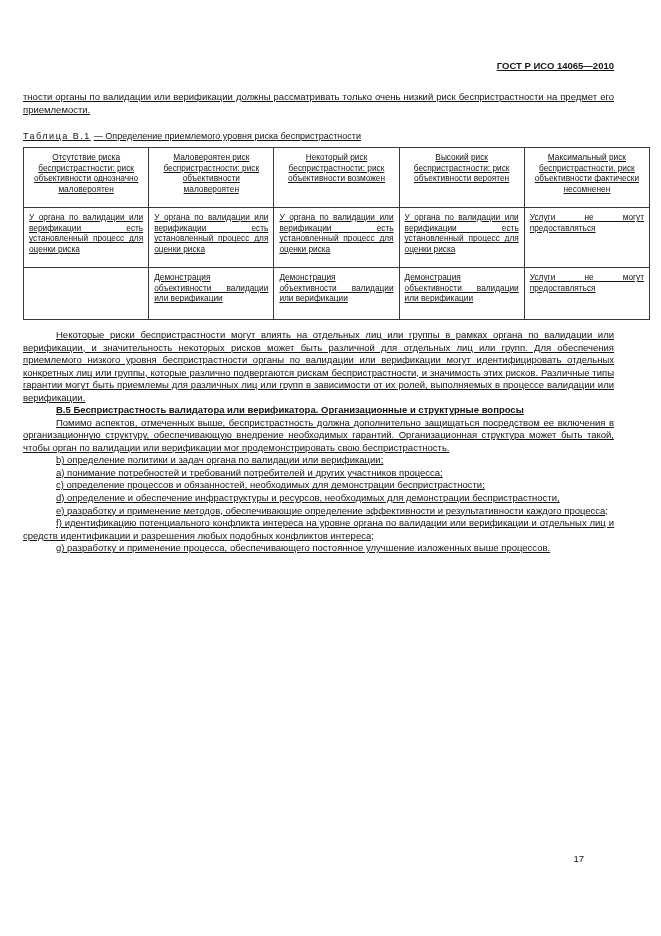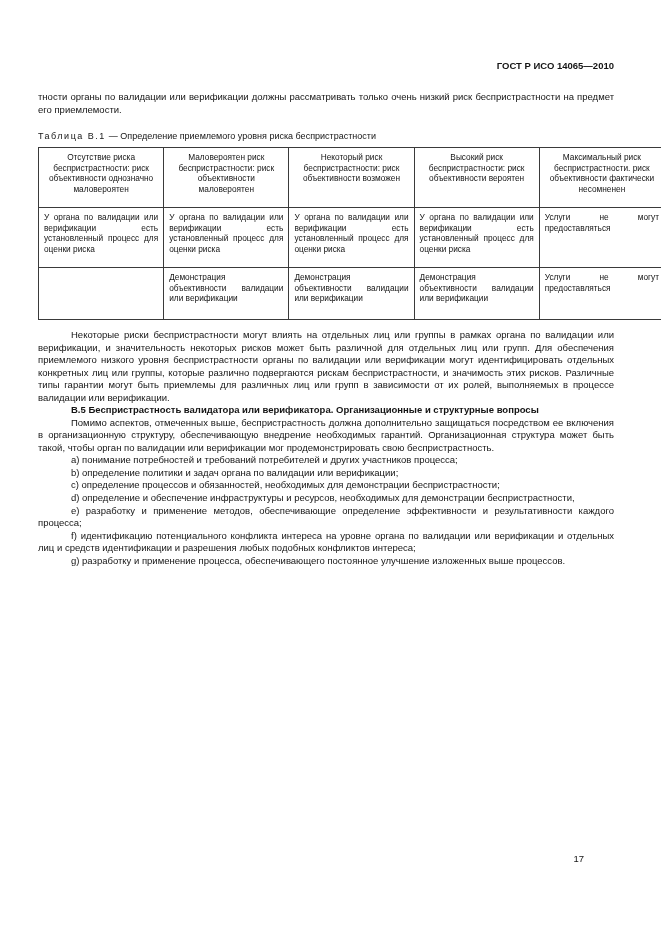--- a/index.html
+++ b/index.html
@@ -8,21 +8,22 @@
     width: 661px;
     height: 936px;
     position: relative;
     font-family: "Liberation Sans", sans-serif;
     color: #141414;
     overflow: hidden;
   }
   .page {
     position: absolute;
     inset: 0;
-    padding: 60px 47px 0 38px;
+    padding: 60px 47px 0 23px;
+    text-decoration: underline;
   }
   .doc-header {
     text-align: right;
     font-weight: bold;
     font-size: 9.5px;
     margin-bottom: 20px;
   }
   .body-text {
     font-size: 9.5px;
     line-height: 1.32;
@@ -123,22 +124,22 @@
     </tbody>
   </table>
 
   <p class="body-text">Некоторые риски беспристрастности могут влиять на отдельных лиц или группы в рамках органа по валидации или верификации, и значительность некоторых рисков может быть различной для отдельных лиц или групп. Для обеспечения приемлемого низкого уровня беспристрастности органы по валидации или верификации могут идентифицировать отдельных конкретных лиц или группы, которые различно подвергаются рискам беспристрастности, и значимость этих рисков. Различные типы гарантии могут быть приемлемы для различных лиц или групп в зависимости от их ролей, выполняемых в процессе валидации или верификации.</p>
 
   <p class="section-heading">В.5 Беспристрастность валидатора или верификатора. Организационные и структурные вопросы</p>
 
   <p class="body-text">Помимо аспектов, отмеченных выше, беспристрастность должна дополнительно защищаться посредством ее включения в организационную структуру, обеспечивающую внедрение необходимых гарантий. Организационная структура может быть такой, чтобы орган по валидации или верификации мог продемонстрировать свою беспристрастность.</p>
 
 
+  <p class="body-text">b) определение политики и задач органа по валидации или верификации;</p>
   <p class="body-text">a) понимание потребностей и требований потребителей и других участников процесса;</p>
-  <p class="body-text">b) определение политики и задач органа по валидации или верификации;</p>
   <p class="body-text">c) определение процессов и обязанностей, необходимых для демонстрации беспристрастности;</p>
   <p class="body-text">d) определение и обеспечение инфраструктуры и ресурсов, необходимых для демонстрации беспристрастности,</p>
   <p class="body-text">e) разработку и применение методов, обеспечивающие определение эффективности и результативности каждого процесса;</p>
   <p class="body-text">f) идентификацию потенциального конфликта интереса на уровне органа по валидации или верификации и отдельных лиц и средств идентификации и разрешения любых подобных конфликтов интереса;</p>
   <p class="body-text">g) разработку и применение процесса, обеспечивающего постоянное улучшение изложенных выше процессов.</p>
 
   <div class="page-number">17</div>
 
 </div>
 

